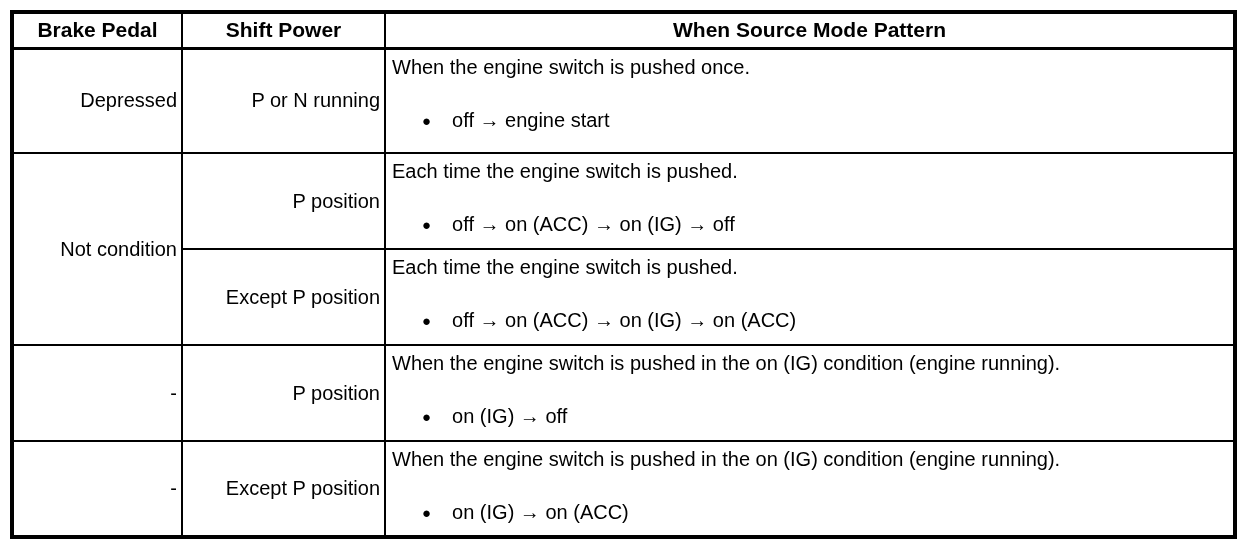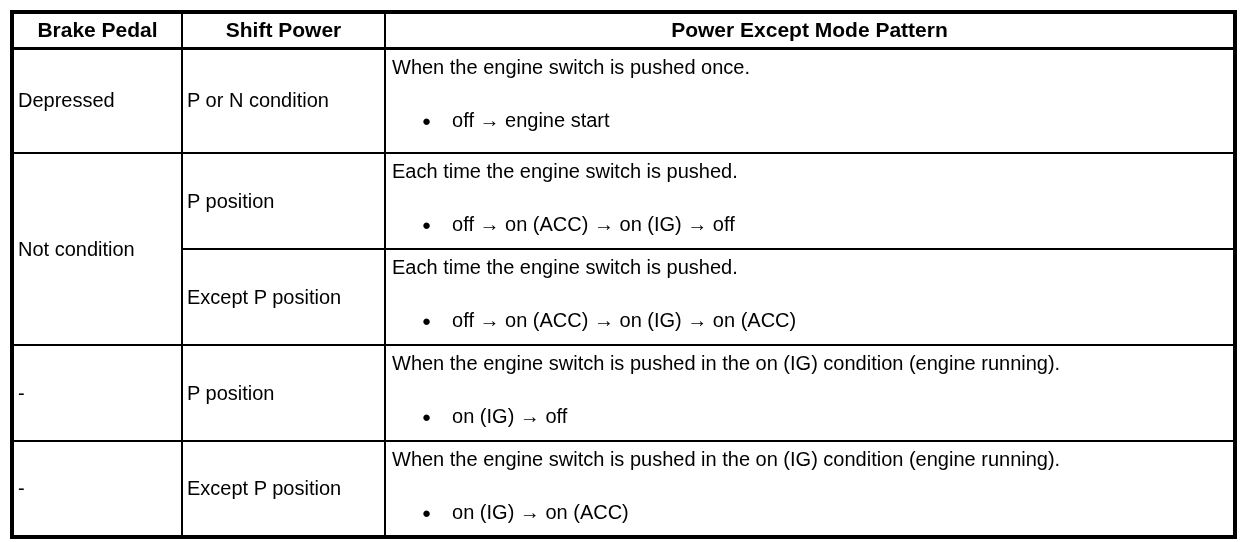--- a/index.html
+++ b/index.html
@@ -30,21 +30,21 @@
   thead th {
     border-bottom: 3px solid #000;
     font-size: 21px;
     font-weight: bold;
     text-align: center;
     vertical-align: middle;
     height: 36px;
     padding: 2px 4px;
   }
   td.center-cell {
-    text-align: left;
+    text-align: right;
     vertical-align: middle;
     font-size: 20px;
     padding: 2px 4px;
   }
   td.pattern-cell {
     vertical-align: top;
     font-size: 20px;
     padding: 4px 6px 0 6px;
     line-height: 27px;
   }
@@ -69,27 +69,27 @@
   <table class="mode-table">
     <colgroup>
       <col style="width:170px">
       <col style="width:203px">
       <col>
     </colgroup>
     <thead>
       <tr>
         <th>Brake Pedal</th>
         <th>Shift Power</th>
-        <th>Power Except Mode Pattern</th>
+        <th>When Source Mode Pattern</th>
       </tr>
     </thead>
     <tbody>
       <tr class="row-tall">
         <td class="center-cell">Depressed</td>
-        <td class="center-cell">P or N condition</td>
+        <td class="center-cell">P or N running</td>
         <td class="pattern-cell">
           <div class="intro-line">When the engine switch is pushed once.</div>
           <div class="bullet-line">
             <span class="bullet-glyph">●</span>
             <span>off → engine start</span>
           </div>
         </td>
       </tr>
       <tr class="row-std">
         <td class="center-cell" rowspan="2">Not condition</td>

